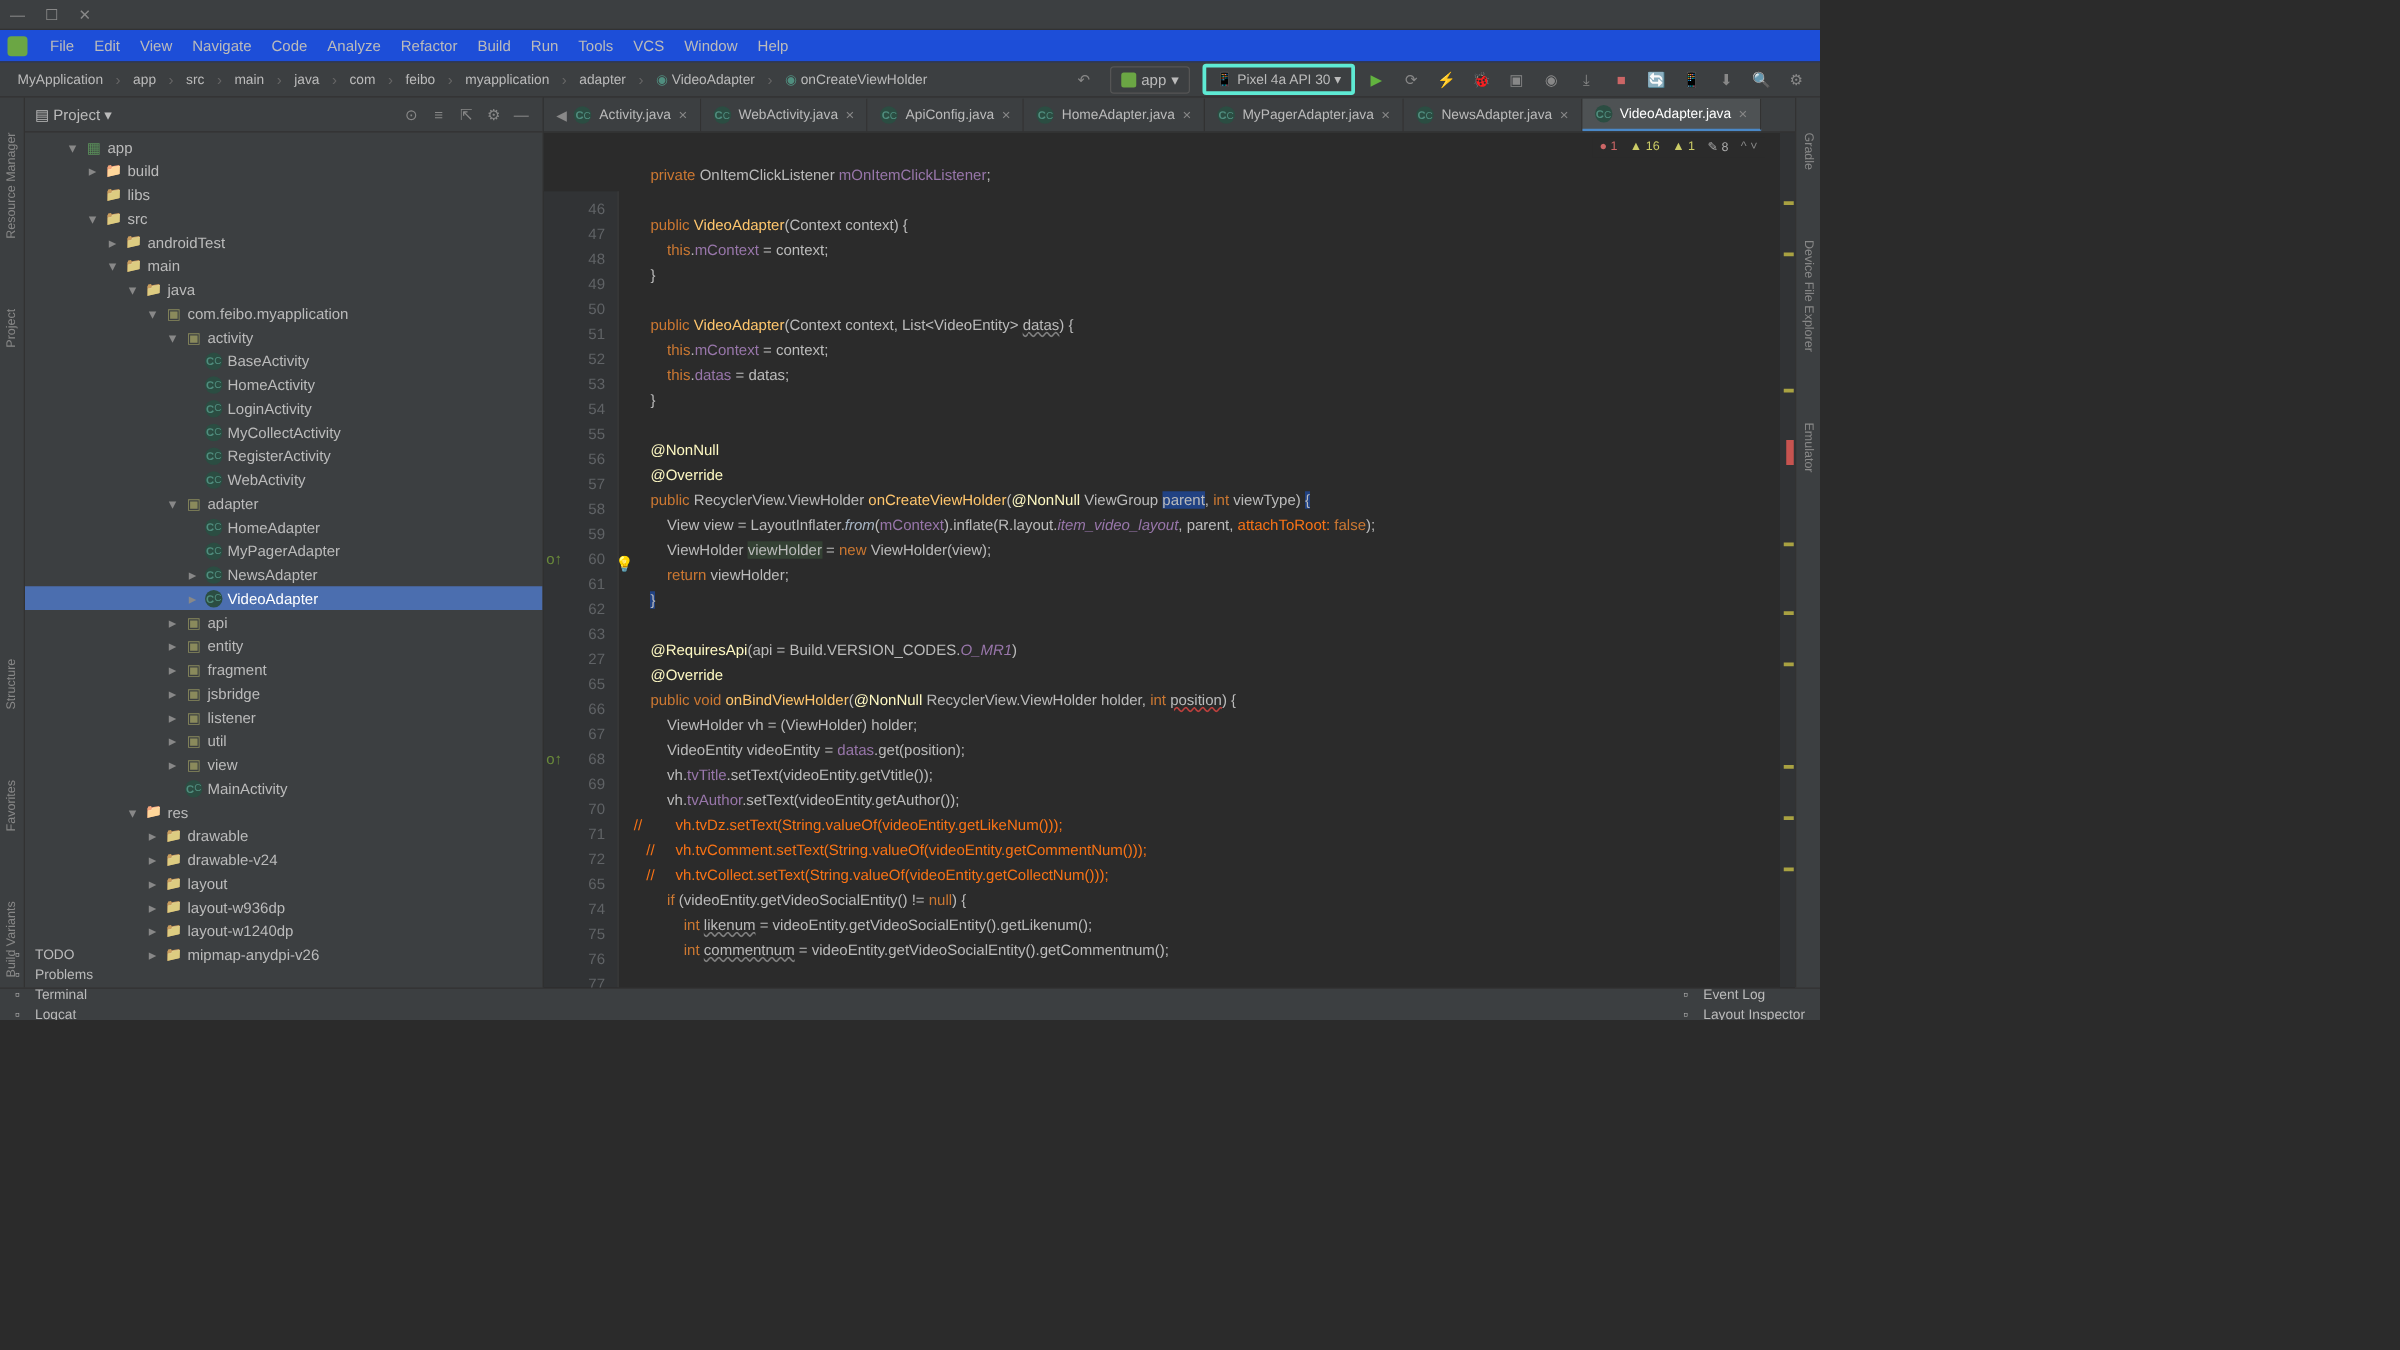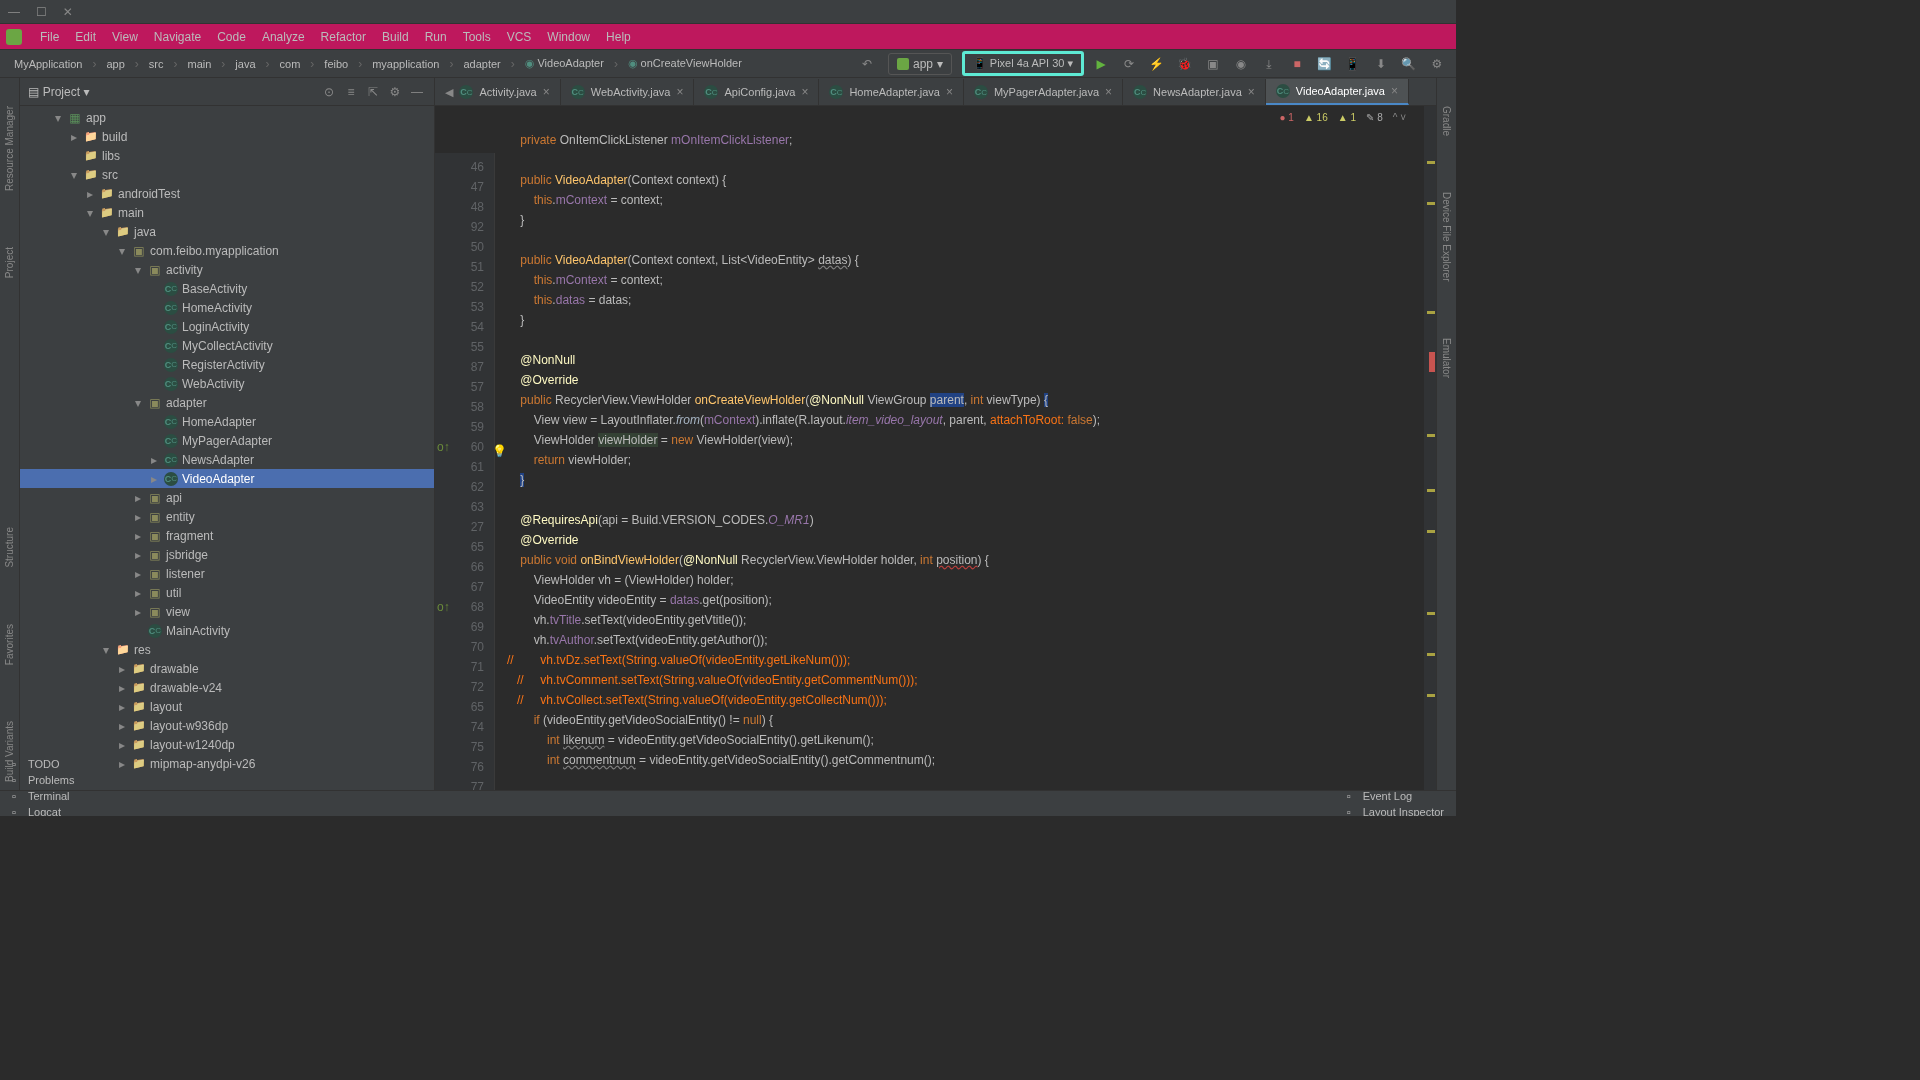--- a/index.html
+++ b/index.html
@@ -3,21 +3,21 @@
 <meta charset="utf-8">
 <style>
 * { margin: 0; padding: 0; box-sizing: border-box; font-family: "Segoe UI", sans-serif; }
 body { background: #2b2b2b; color: #bbbbbb; font-size: 12px; overflow: hidden; width: 1456px; height: 816px; }
 
 .titlebar { height: 24px; background: #3c3f41; display: flex; align-items: center; padding: 0 8px; border-bottom: 1px solid #323232; }
 .titlebar .win-title { flex: 1; text-align: center; color: #888; font-size: 11px; }
 .win-controls { display: flex; gap: 16px; color: #888; }
 .win-controls span { cursor: pointer; }
 
-.menubar { height: 26px; background: #be185d; display: flex; align-items: center; padding: 0 6px; gap: 2px; border-bottom: 1px solid #323232; }
+.menubar { height: 26px; background: #1d4ed8; display: flex; align-items: center; padding: 0 6px; gap: 2px; border-bottom: 1px solid #323232; }
 .menubar .logo { width: 16px; height: 16px; background: #6ba644; border-radius: 3px; margin-right: 8px; }
 .menubar .menu-item { padding: 3px 8px; color: #bbbbbb; cursor: pointer; }
 
 .toolbar { height: 28px; background: #3c3f41; display: flex; padding: 0 8px; border-bottom: 1px solid #323232; }
 .breadcrumbs { display: flex; align-items: center; gap: 4px; flex: 1; }
 .crumb { padding: 2px 6px; color: #bbb; font-size: 11px; }
 .crumb-sep { color: #666; }
 .tool-group { display: flex; align-items: center; gap: 6px; }
 .tool-btn { width: 22px; height: 22px; display: flex; align-items: center; justify-content: center; color: #888; cursor: pointer; border-radius: 3px; }
 .run-config { display: flex; align-items: center; gap: 4px; padding: 3px 8px; border: 1px solid #555; border-radius: 3px; margin: 0 4px; }
@@ -394,28 +394,28 @@
         <span class="insp-err">● <span>1</span></span>
         <span class="insp-warn">▲ <span>16</span></span>
         <span class="insp-warn">▲ <span>1</span></span>
         <span class="insp-weak">✎ <span>8</span></span>
         <span style="color:#888">^ ˅</span>
       </div>
       <div class="gutter" id="gutter">
           <div class="ln">46</div>
           <div class="ln">47</div>
           <div class="ln">48</div>
-          <div class="ln">92</div>
+          <div class="ln">49</div>
           <div class="ln">50</div>
           <div class="ln">51</div>
           <div class="ln">52</div>
           <div class="ln">53</div>
           <div class="ln">54</div>
           <div class="ln">55</div>
-          <div class="ln">87</div>
+          <div class="ln">56</div>
           <div class="ln">57</div>
           <div class="ln">58</div>
           <div class="ln">59</div>
           <div class="ln"><span style="position:absolute;left:-2px;color:#6a8a3a">o↑</span>60<span class="bp" style="color:#d9a33c">💡</span></div>
           <div class="ln">61</div>
           <div class="ln">62</div>
           <div class="ln">63</div>
           <div class="ln">27</div>
           <div class="ln">65</div>
           <div class="ln">66</div>

